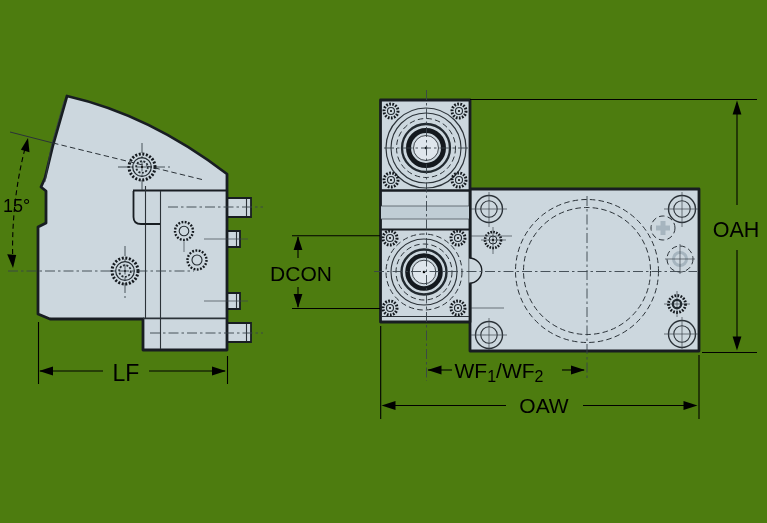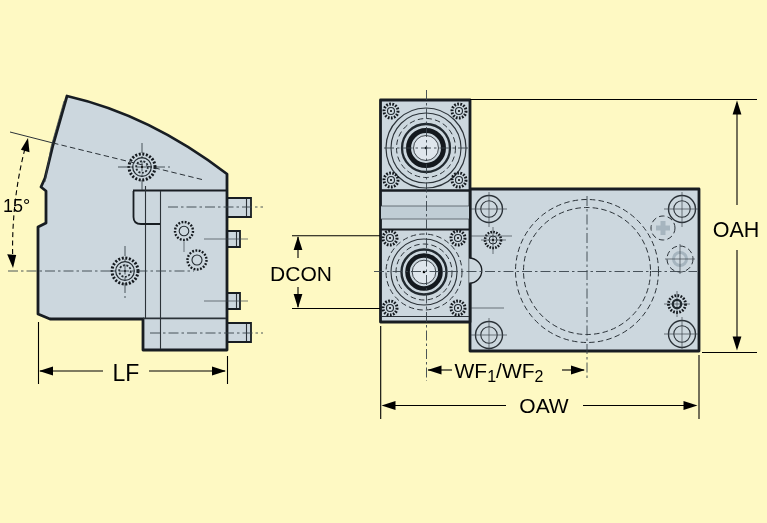--- a/index.html
+++ b/index.html
@@ -1,19 +1,19 @@
 <!DOCTYPE html>
 <html><head>
 <meta charset="utf-8">
 <style>
   html,body{margin:0;padding:0;background:#ffffff;}
   .canvas{
     position:relative;
     width:767px;height:523px;
-    background:#fef9c3;
+    background:#4d7c0f;
     overflow:hidden;
     font-family:"Liberation Sans",sans-serif;
   }
   svg{position:absolute;left:0;top:0;}
   
   .sil   {fill:#ccd7de;stroke:#181d22;stroke-width:2.8;stroke-linejoin:round;}
   .part  {fill:#ccd7de;stroke:#181d22;stroke-width:1.8;}
   .edge2 {stroke:#181d22;stroke-width:2.3;fill:none;}
   .thin  {stroke:#2b3238;stroke-width:1.1;fill:none;}
   .hair  {stroke:#3c464e;stroke-width:0.7;fill:none;}

